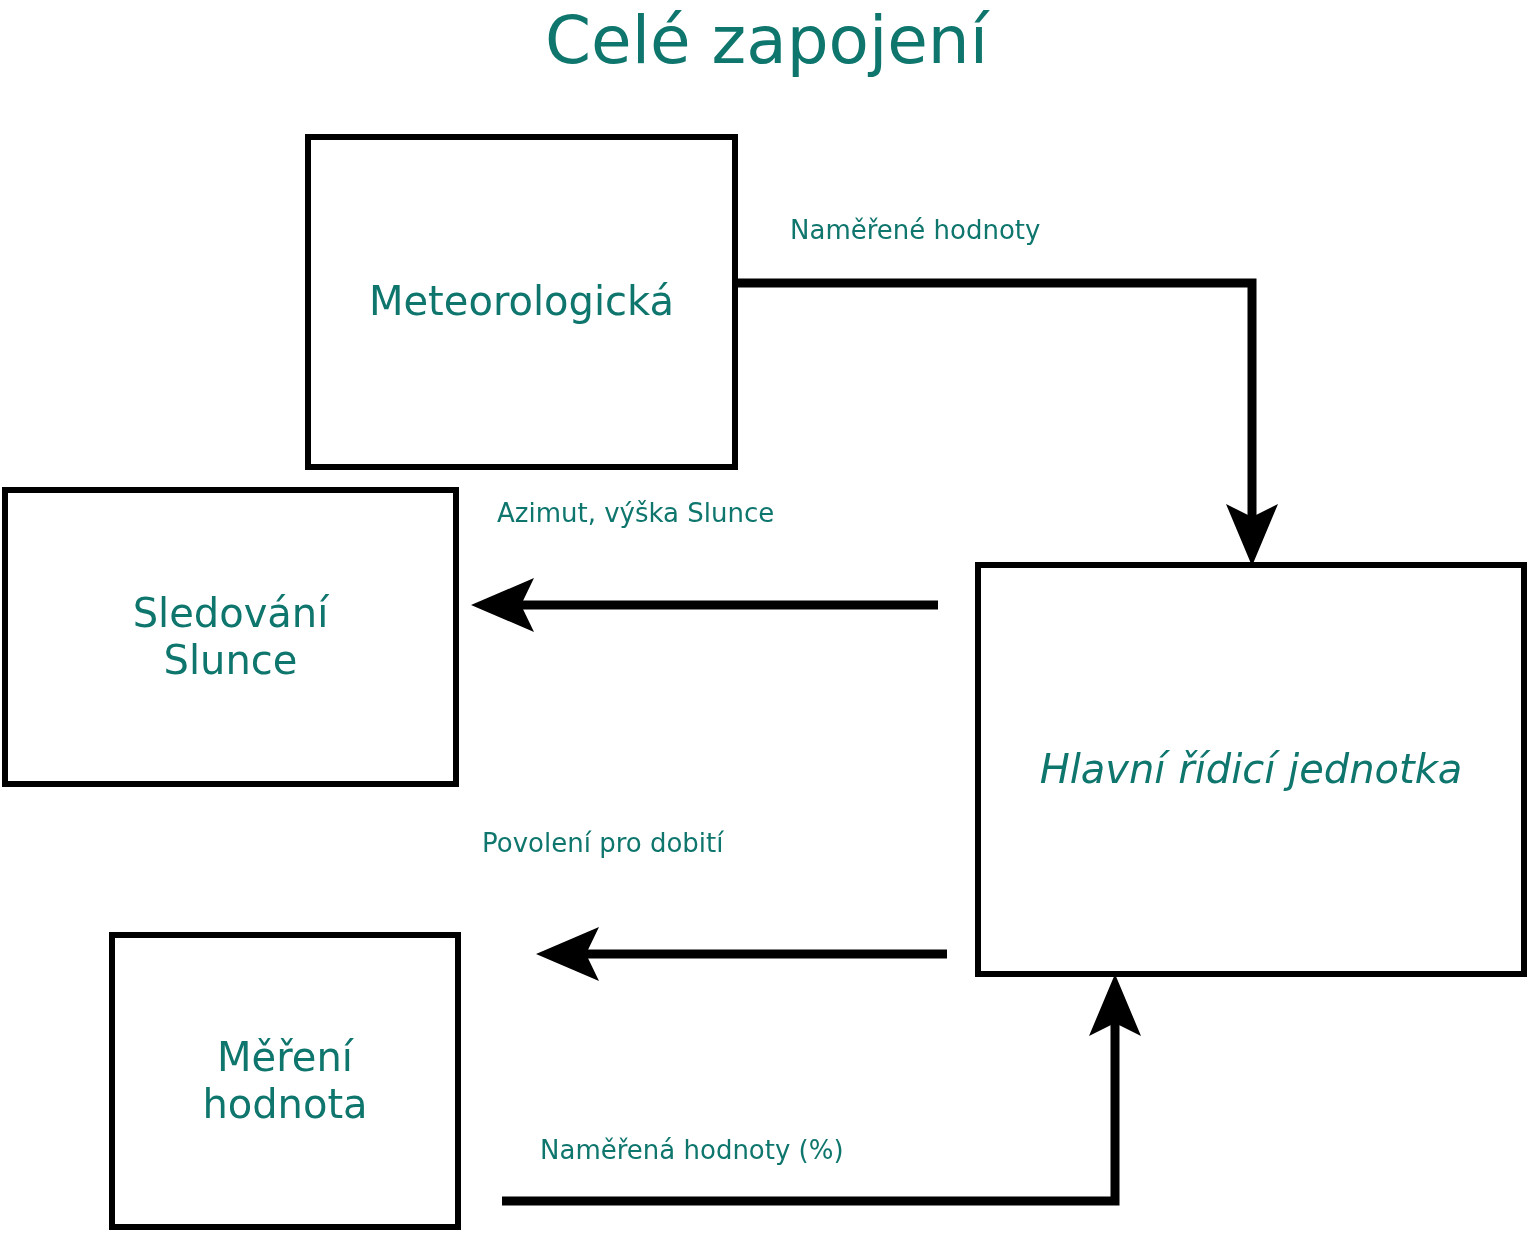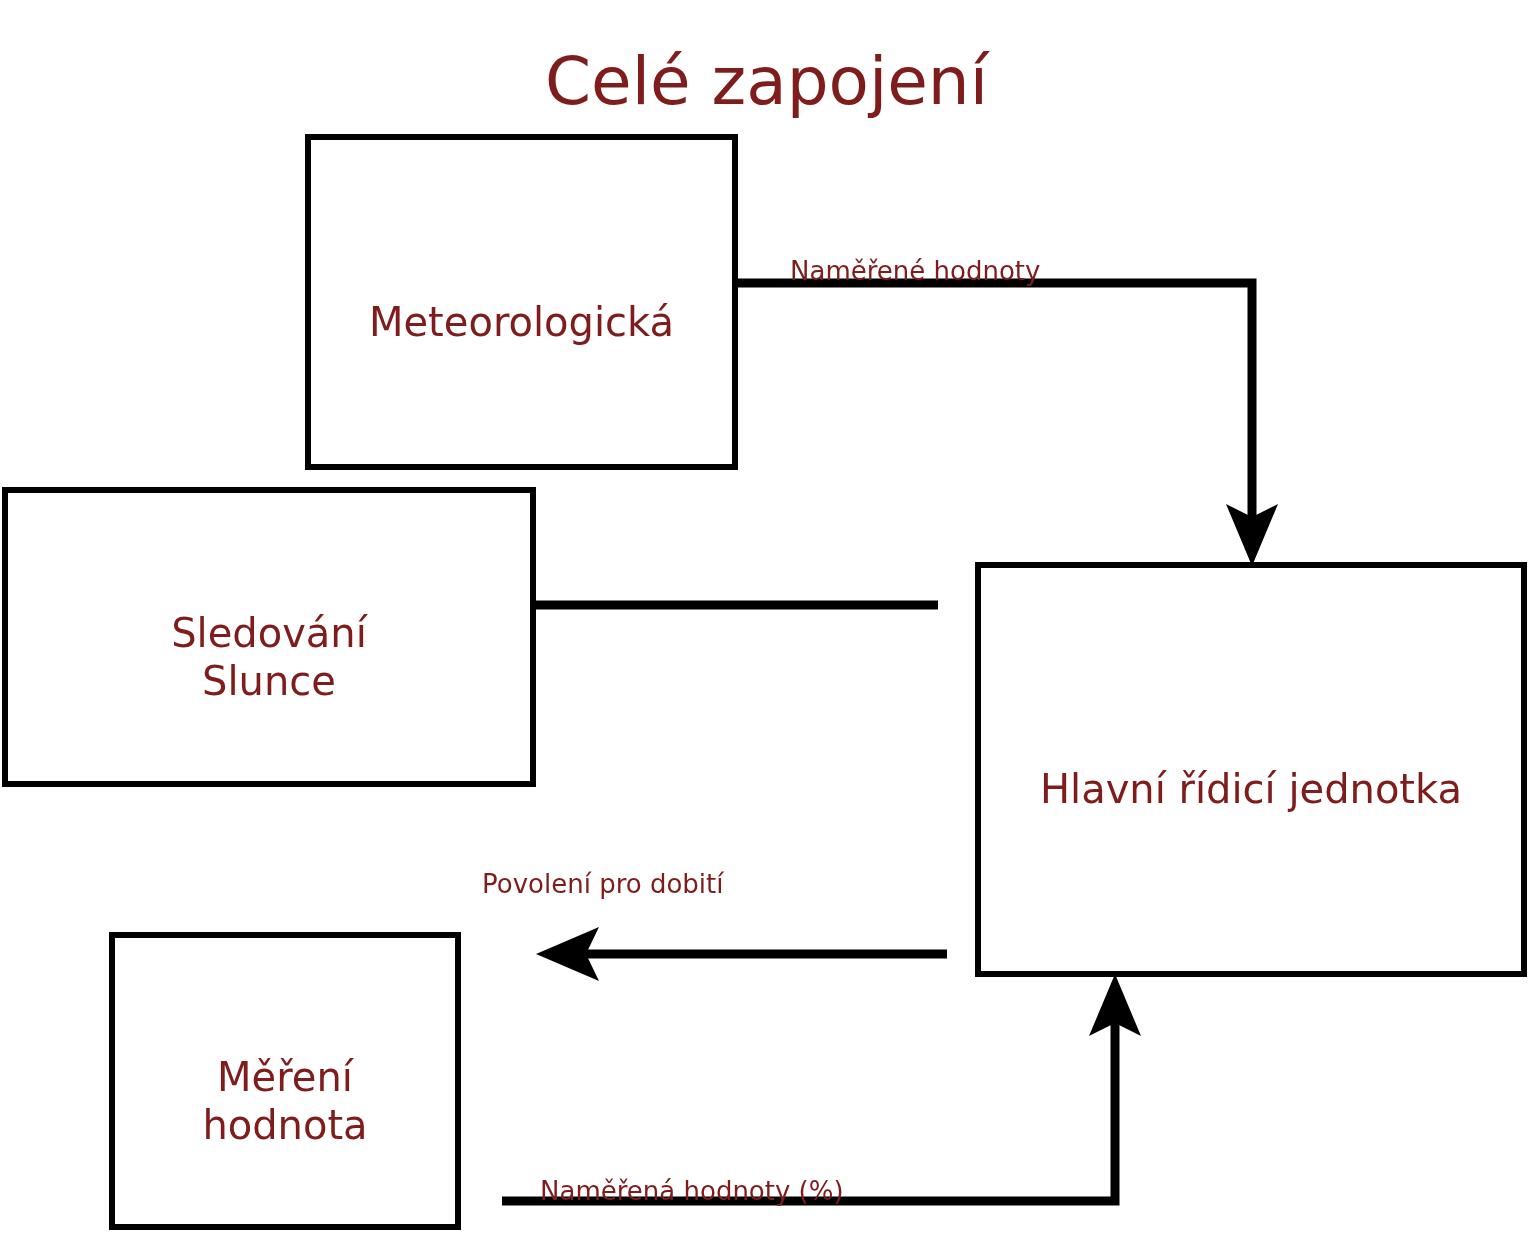--- a/index.html
+++ b/index.html
@@ -21,24 +21,23 @@
     position: absolute;
     left: 0;
     top: 0;
     width: 1533px;
     height: 1233px;
   }
   .box-label,
   .edge-label,
   .title {
     position: absolute;
-    color: #7f1d1d;
+    color: #0f766e;
     white-space: pre;
     line-height: 1.18;
-    margin-top: 41px;
   }
   .title {
     font-size: 66px;
     left: 0;
     top: 2px;
     width: 1533px;
     text-align: center;
     letter-spacing: 0px;
   }
   .box-label {
@@ -56,22 +55,22 @@
     background: #ffffff;
     display: flex;
     align-items: center;
     justify-content: center;
   }
   .node-box .box-label {
     position: static;
   }
   
   #node-meteo     { left: 305px; top: 134px;  width: 433px; height: 336px; }
-  #node-sun       { left: 2px;   top: 487px;  width: 534px; height: 300px; }
-  #node-main      { left: 975px; top: 562px;  width: 552px; height: 415px; }
+  #node-sun       { left: 2px;   top: 487px;  width: 457px; height: 300px; }
+  #node-main      { left: 975px; top: 562px;  width: 552px; height: 415px; font-style: italic; }
   #node-energy    { left: 109px; top: 932px;  width: 352px; height: 298px; }
 
   
   #label-measured-values   { left: 790px; top: 215px; }
   #label-azimuth           { left: 497px; top: 498px; }
   #label-charge-permission { left: 482px; top: 828px; text-align: right; }
   #label-measured-percent  { left: 540px; top: 1135px; }
 </style>
 </head>
 <body>
@@ -114,18 +113,19 @@
   <div class="node-box" id="node-main">
     <div class="box-label">Hlavní řídicí jednotka</div>
   </div>
 
   <div class="node-box" id="node-energy">
     <div class="box-label"><span>Měření</span><br><span>hodnota</span></div>
   </div>
 
   <div class="edge-label" id="label-measured-values">Naměřené hodnoty</div>
 
+  <div class="edge-label" id="label-azimuth">Azimut, výška Slunce</div>
 
   <div class="edge-label" id="label-charge-permission"><span>Povolení pro dobití</span><br></div>
 
   <div class="edge-label" id="label-measured-percent">Naměřená hodnoty (%)</div>
 
 </div>
 
 </body></html>

